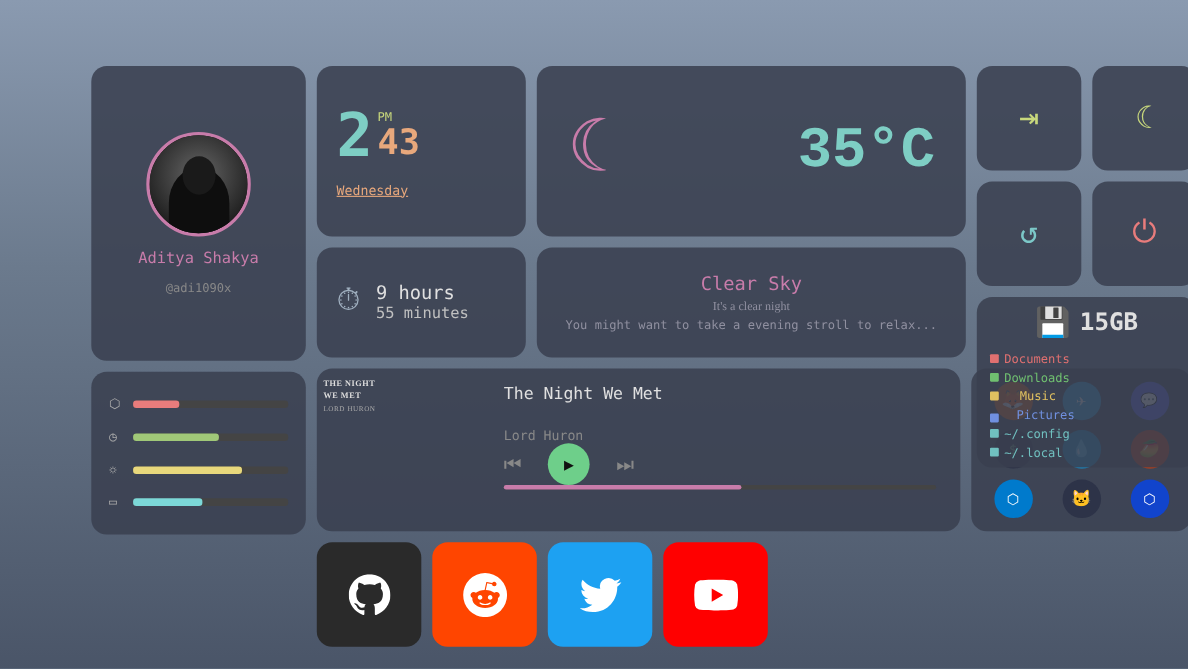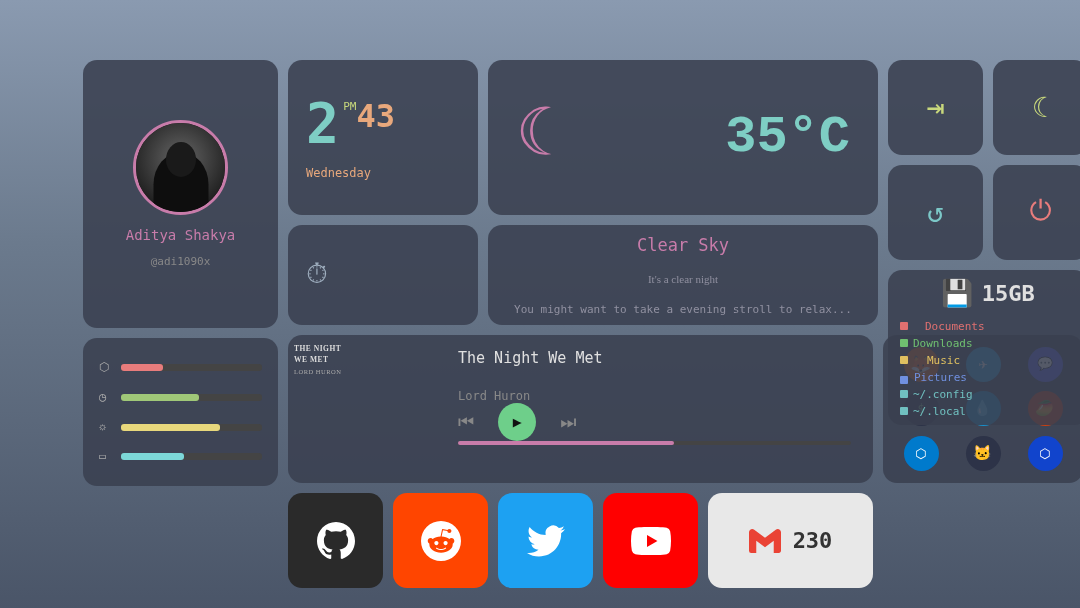--- a/index.html
+++ b/index.html
@@ -90,38 +90,42 @@
       <span style="color:#aaa;font-size:12px;width:14px;">▭</span>
       <div style="flex:1;height:7px;background:#444;border-radius:3px;">
           <div style="width:45%;height:100%;background:#7cd8d8;border-radius:3px;"></div>
         </div>
     </div>
   </div>
 
   <div class="card2" style="left:288px;top:60px;width:190px;height:155px;padding:16px 18px;display:flex;flex-direction:column;justify-content:center;">
     <div style="display:flex;align-items:flex-start;gap:2px;">
       <span style="font-size:55px;font-weight:bold;color:#7ecec4;line-height:1;font-family:monospace;">2</span>
-      <div style="display:flex;flex-direction:row;margin-top:4px;margin-left:2px;">
+      <div style="display:flex;flex-direction:column;margin-top:4px;margin-left:2px;">
         <span style="font-size:11px;color:#c8d87c;font-family:monospace;line-height:1.2;">PM</span>
         <span style="font-size:32px;font-weight:bold;color:#e8a87c;line-height:1;font-family:monospace;">43</span>
       </div>
     </div>
-    <div style="font-size:12px;color:#e8a87c;font-family:monospace;margin-top:15px;">Wednesday</div>
+    <div style="font-size:12px;color:#e8a87c;font-family:monospace;margin-top:15px;text-decoration:underline;">Wednesday</div>
   </div>
 
   <div class="card2" style="left:288px;top:225px;width:190px;height:100px;padding:12px 18px;display:flex;align-items:center;gap:14px;">
     <span style="font-size:28px;color:#a0b0c0;">⏱</span>
+    <div>
+      <div style="font-size:17px;color:#e0e0e0;font-family:monospace;">9 hours</div>
+      <div style="font-size:14px;color:#c0c0c0;font-family:monospace;">55 minutes</div>
+    </div>
   </div>
 
   <div class="card2" style="left:488px;top:60px;width:390px;height:155px;padding:16px 28px;display:flex;align-items:center;justify-content:space-between;">
     <span style="font-size:66px;color:#c87caa;line-height:1;">☾</span>
     <span style="font-size:52px;font-weight:bold;color:#7ecec4;font-family:Liberation Mono, monospace;">35°C</span>
   </div>
 
-  <div class="card2" style="left:488px;top:225px;width:390px;height:100px;padding:10px 24px;display:flex;flex-direction:column;align-items:center;justify-content:center;gap:18px;">
+  <div class="card2" style="left:488px;top:225px;width:390px;height:100px;padding:10px 24px;display:flex;flex-direction:column;align-items:center;justify-content:center;gap:4px;">
     <div style="font-size:17px;color:#c87caa;font-family:monospace;">Clear Sky</div>
     <div style="font-size:11px;color:#9090a0;font-family:Liberation Serif, serif;">It's a clear night</div>
     <div style="font-size:11px;color:#9090a0;font-family:monospace;">You might want to take a evening stroll to relax...</div>
   </div>
 
   <div class="card2" style="left:888px;top:60px;width:95px;height:95px;display:flex;align-items:center;justify-content:center;cursor:pointer;">
     <span style="font-size:30px;color:#c8d87c;">⇥</span>
   </div>
 
   <div class="card2" style="left:993px;top:60px;width:95px;height:95px;display:flex;align-items:center;justify-content:center;cursor:pointer;">
@@ -177,31 +181,31 @@
   </div>
 
   <div class="card2" style="left:888px;top:270px;width:200px;height:155px;padding:14px 12px;display:flex;flex-direction:column;justify-content:center;gap:10px;align-items:center;">
     <div style="display:flex;align-items:center;gap:8px;">
       <span style="font-size:26px;color:#9090b0;">💾</span>
       <span style="font-size:22px;font-weight:bold;color:#e0e0e0;font-family:monospace;">15GB</span>
     </div>
     <div style="width:100%;display:flex;flex-direction:column;gap:4px;">
       <div style="display:flex;align-items:center;gap:5px;cursor:pointer;">
         <div style="width:8px;height:8px;border-radius:1px;background:#e07070;flex-shrink:0;"></div>
-        <span style="font-size:11px;color:#e07070;font-family:monospace;margin-left:12px;">Documents</span>
+        <span style="font-size:11px;color:#e07070;font-family:monospace;">Documents</span>
       </div>
       <div style="display:flex;align-items:center;gap:5px;cursor:pointer;">
         <div style="width:8px;height:8px;border-radius:1px;background:#70c070;flex-shrink:0;"></div>
         <span style="font-size:11px;color:#70c070;font-family:monospace;">Downloads</span>
       </div>
       <div style="display:flex;align-items:center;gap:5px;cursor:pointer;">
         <div style="width:8px;height:8px;border-radius:1px;background:#e0c060;flex-shrink:0;"></div>
         <span style="font-size:11px;color:#e0c060;font-family:monospace;margin-left:14px;">Music</span>
       </div>
-      <div style="display:flex;align-items:flex-end;gap:6px;cursor:pointer;">
+      <div style="display:flex;align-items:flex-end;gap:16px;cursor:pointer;">
         <div style="width:8px;height:8px;border-radius:1px;background:#7090e0;flex-shrink:0;"></div>
         <span style="font-size:11px;color:#7090e0;font-family:monospace;">Pictures</span>
       </div>
       <div style="display:flex;align-items:center;gap:5px;cursor:pointer;">
         <div style="width:8px;height:8px;border-radius:1px;background:#70c0c0;flex-shrink:0;"></div>
         <span style="font-size:11px;color:#70c0c0;font-family:monospace;">~/.config</span>
       </div>
       <div style="display:flex;align-items:center;gap:5px;cursor:pointer;">
         <div style="width:8px;height:8px;border-radius:1px;background:#70c0c0;flex-shrink:0;"></div>
         <span style="font-size:11px;color:#70c0c0;font-family:monospace;">~/.local</span>
@@ -226,20 +230,14 @@
       <path d="M23.953 4.57a10 10 0 01-2.825.775 4.958 4.958 0 002.163-2.723c-.951.555-2.005.959-3.127 1.184a4.92 4.92 0 00-8.384 4.482C7.69 8.095 4.067 6.13 1.64 3.162a4.822 4.822 0 00-.666 2.475c0 1.71.87 3.213 2.188 4.096a4.904 4.904 0 01-2.228-.616v.06a4.923 4.923 0 003.946 4.827 4.996 4.996 0 01-2.212.085 4.936 4.936 0 004.604 3.417 9.867 9.867 0 01-6.102 2.105c-.39 0-.779-.023-1.17-.067a13.995 13.995 0 007.557 2.209c9.053 0 13.998-7.496 13.998-13.985 0-.21 0-.42-.015-.63A9.935 9.935 0 0024 4.59z"></path>
     </svg>
   </div>
 
   <div class="card2" style="left:603px;top:493px;width:95px;height:95px;background:#ff0000;display:flex;align-items:center;justify-content:center;cursor:pointer;">
     <svg width="40" height="40" viewBox="0 0 24 24" fill="white">
       <path d="M23.495 6.205a3.007 3.007 0 0 0-2.088-2.088c-1.87-.501-9.396-.501-9.396-.501s-7.507-.01-9.396.501A3.007 3.007 0 0 0 .527 6.205a31.247 31.247 0 0 0-.522 5.805 31.247 31.247 0 0 0 .522 5.783 3.007 3.007 0 0 0 2.088 2.088c1.868.502 9.396.502 9.396.502s7.506 0 9.396-.502a3.007 3.007 0 0 0 2.088-2.088 31.247 31.247 0 0 0 .5-5.783 31.247 31.247 0 0 0-.5-5.805zM9.609 15.601V8.408l6.264 3.602z"></path>
     </svg>
   </div>
 
-  <div class="card2" style="left:708px;top:493px;width:165px;height:95px;background:#e8e8e8;display:flex;align-items:center;justify-content:center;gap:12px;cursor:pointer;">
-    <svg width="32" height="32" viewBox="0 0 24 24">
-      <path d="M24 5.457v13.909c0 .904-.732 1.636-1.636 1.636h-3.819V11.73L12 16.64l-6.545-4.91v9.273H1.636A1.636 1.636 0 0 1 0 19.366V5.457c0-2.023 2.309-3.178 3.927-1.964L5.455 4.64 12 9.548l6.545-4.91 1.528-1.145C21.69 2.28 24 3.434 24 5.457z" fill="#EA4335"></path>
-    </svg>
-    <span style="font-size:22px;font-weight:bold;color:#333;font-family:monospace;">230</span>
-  </div>
 
 </div>
 
 </body></html>

